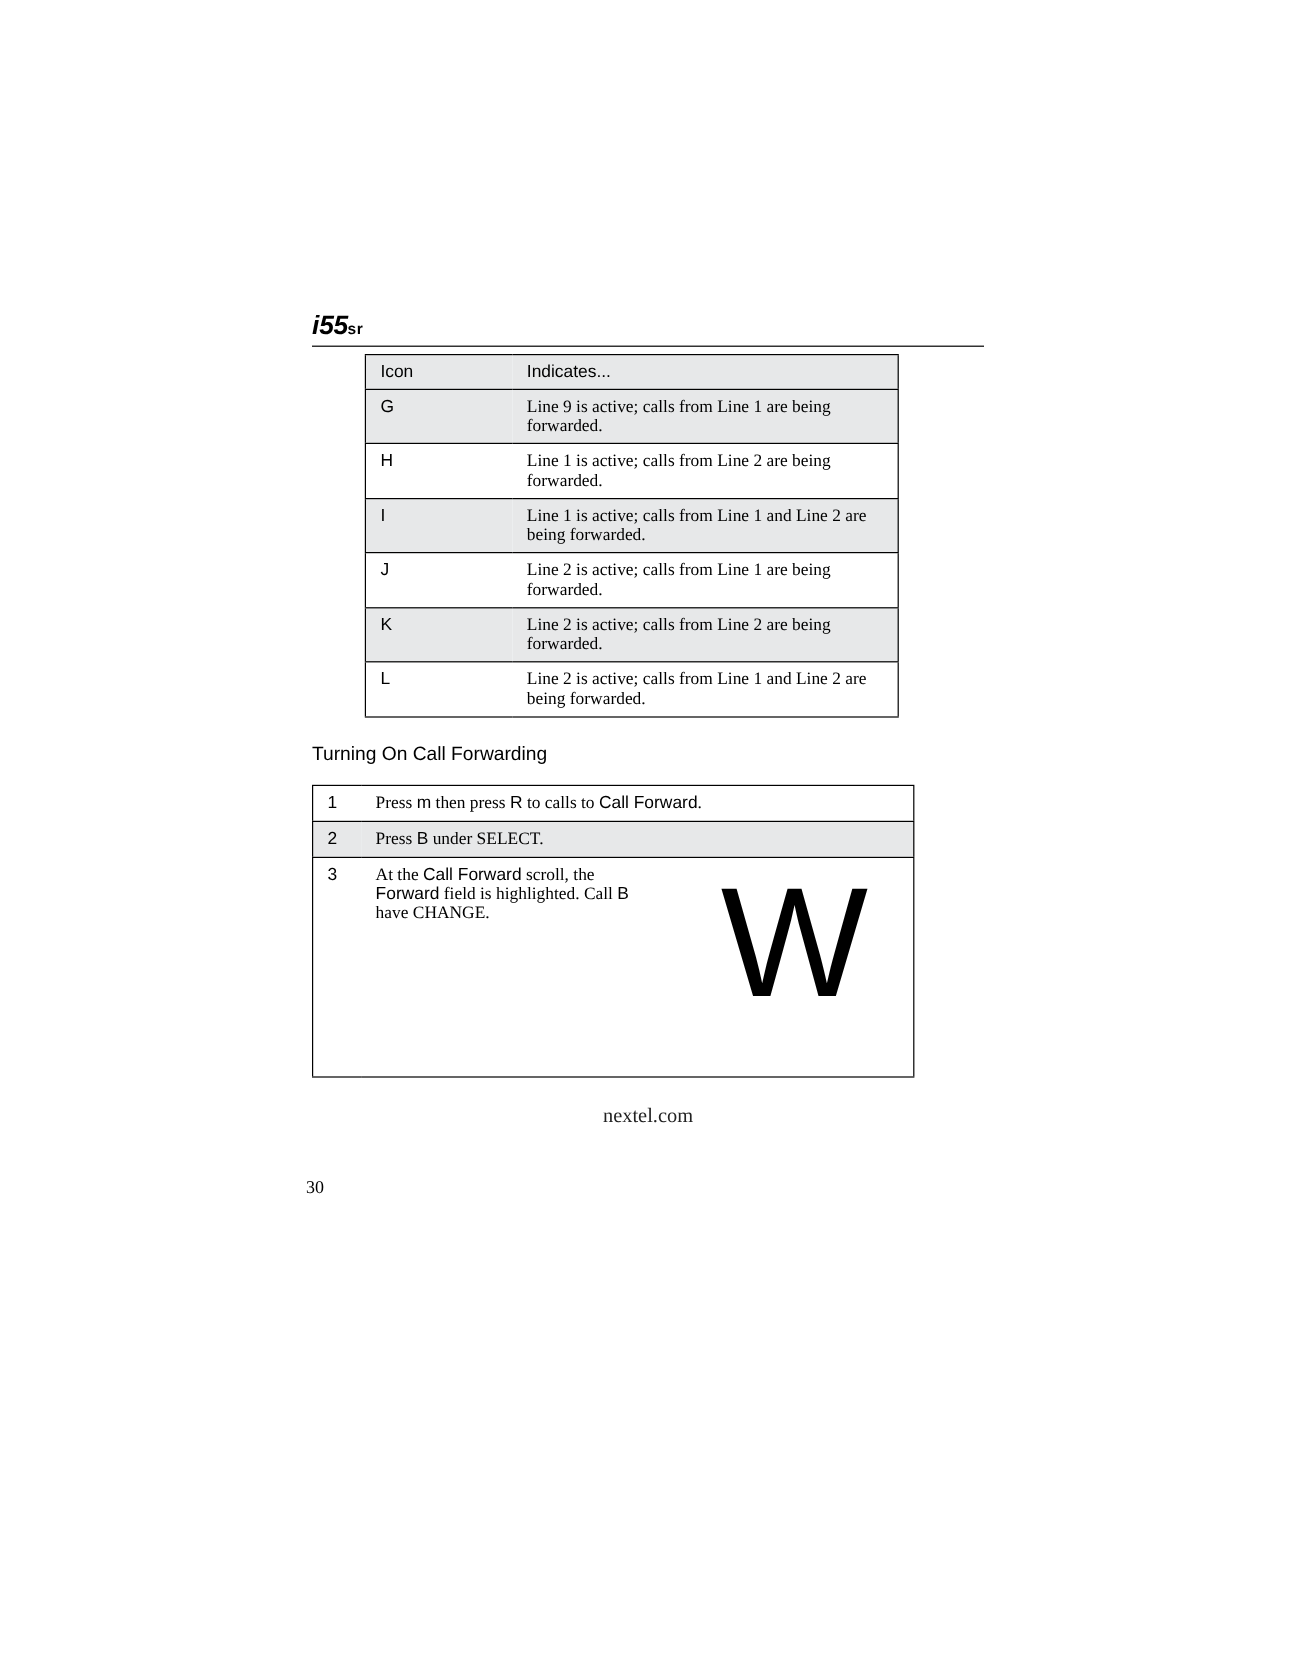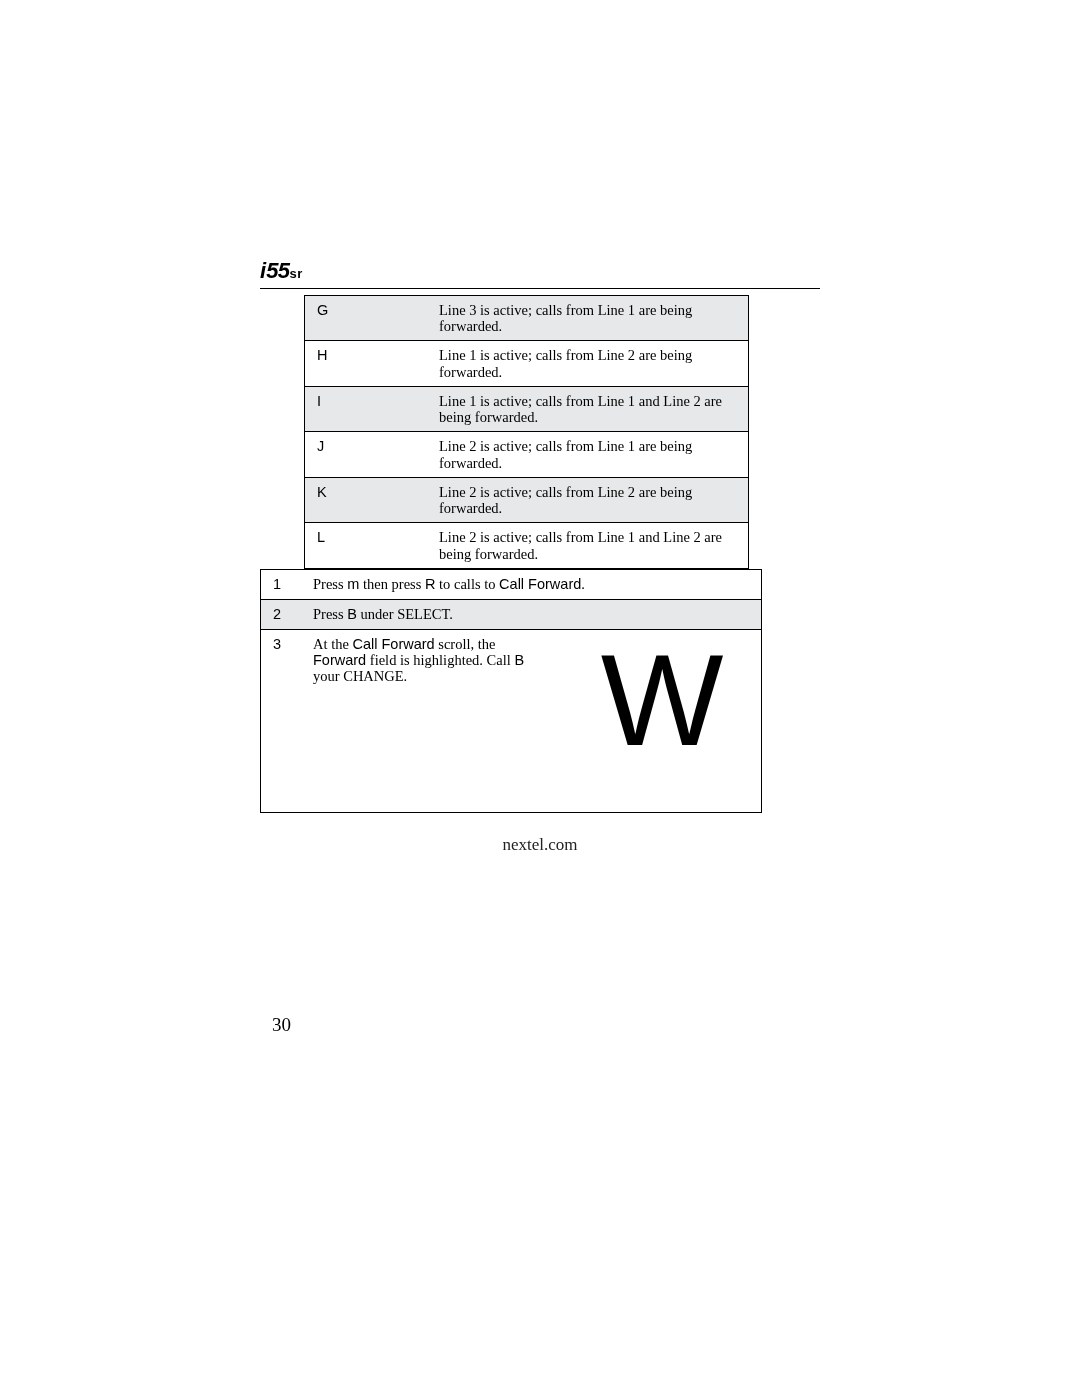--- a/index.html
+++ b/index.html
@@ -129,47 +129,50 @@
   }
   .footer-url {
     font-family: "Times New Roman", Times, serif;
     font-size: 17px;
     text-align: center;
     margin-top: 22px;
     color: #222;
   }
   .page-num {
     font-family: "Times New Roman", Times, serif;
-    font-size: 19px;
+    font-size: 15px;
     position: absolute;
-    left: 272px;
+    left: 255px;
     top: 982px;
-    margin-top: 32px;
   }
   td.step3-cell {
     height: 170px;
   }
 </style>
 </head>
 <body>
 
 <div class="page">
 
   <div class="header">
     <span class="model">
       <span class="model-i">i</span><span class="model-num">55</span><span class="model-sr">sr</span>
     </span>
   </div>
 
 
   <table class="icon-table">
     <tbody>
+        <tr class="shaded">
+      <th class="icon-col">Icon</th>
+      <th class="desc-col">Indicates...</th>
+    </tr>
     <tr class="shaded">
       <td class="icon-col">G</td>
-      <td class="desc-col">Line 3 is active; calls from Line 1 are being forwarded.</td>
+      <td class="desc-col">Line 9 is active; calls from Line 1 are being forwarded.</td>
     </tr>
     <tr>
       <td class="icon-col">H</td>
       <td class="desc-col">Line 1 is active; calls from Line 2 are being forwarded.</td>
     </tr>
     <tr class="shaded">
       <td class="icon-col">I</td>
       <td class="desc-col">Line 1 is active; calls from Line 1 and Line 2 are being forwarded.</td>
     </tr>
     <tr>
@@ -180,41 +183,42 @@
       <td class="icon-col">K</td>
       <td class="desc-col">Line 2 is active; calls from Line 2 are being forwarded.</td>
     </tr>
     <tr>
       <td class="icon-col">L</td>
       <td class="desc-col">Line 2 is active; calls from Line 1 and Line 2 are being forwarded.</td>
     </tr>
   </tbody>
     </table>
 
+  <div class="section-heading">Turning On Call Forwarding</div>
 
   <table class="steps">
     <tbody>
         <tr>
       <td class="num">1</td>
       <td>
         <span class="serif">Press </span><span class="sans">m</span><span class="serif"> then press </span><span class="sans">R</span><span class="serif"> to calls to </span><span class="sans">Call Forward</span><span class="serif">.</span>
       </td>
     </tr>
     <tr class="shaded">
       <td class="num">2</td>
       <td>
         <span class="serif">Press </span><span class="sans">B</span><span class="serif"> under SELECT.</span>
       </td>
     </tr>
     <tr>
       <td class="num step3-cell">3</td>
       <td class="step3-cell">
         <div class="step3-wrap">
           <div class="step3-text">
-            <span class="serif">At the </span><span class="sans">Call Forward</span><span class="serif"> scroll, the </span><span class="sans">Forward</span><span class="serif"> field is highlighted. Call </span><span class="sans">B</span><span class="serif"> your CHANGE.</span>
+            <span class="serif">At the </span><span class="sans">Call Forward</span><span class="serif"> scroll, the </span><span class="sans">Forward</span><span class="serif"> field is highlighted. Call </span><span class="sans">B</span><span class="serif"> have CHANGE.</span>
           </div>
           <div class="step3-graphic">
             <div class="bigW">W</div>
           </div>
         </div>
       </td>
     </tr>
   </tbody>
     </table>
 

